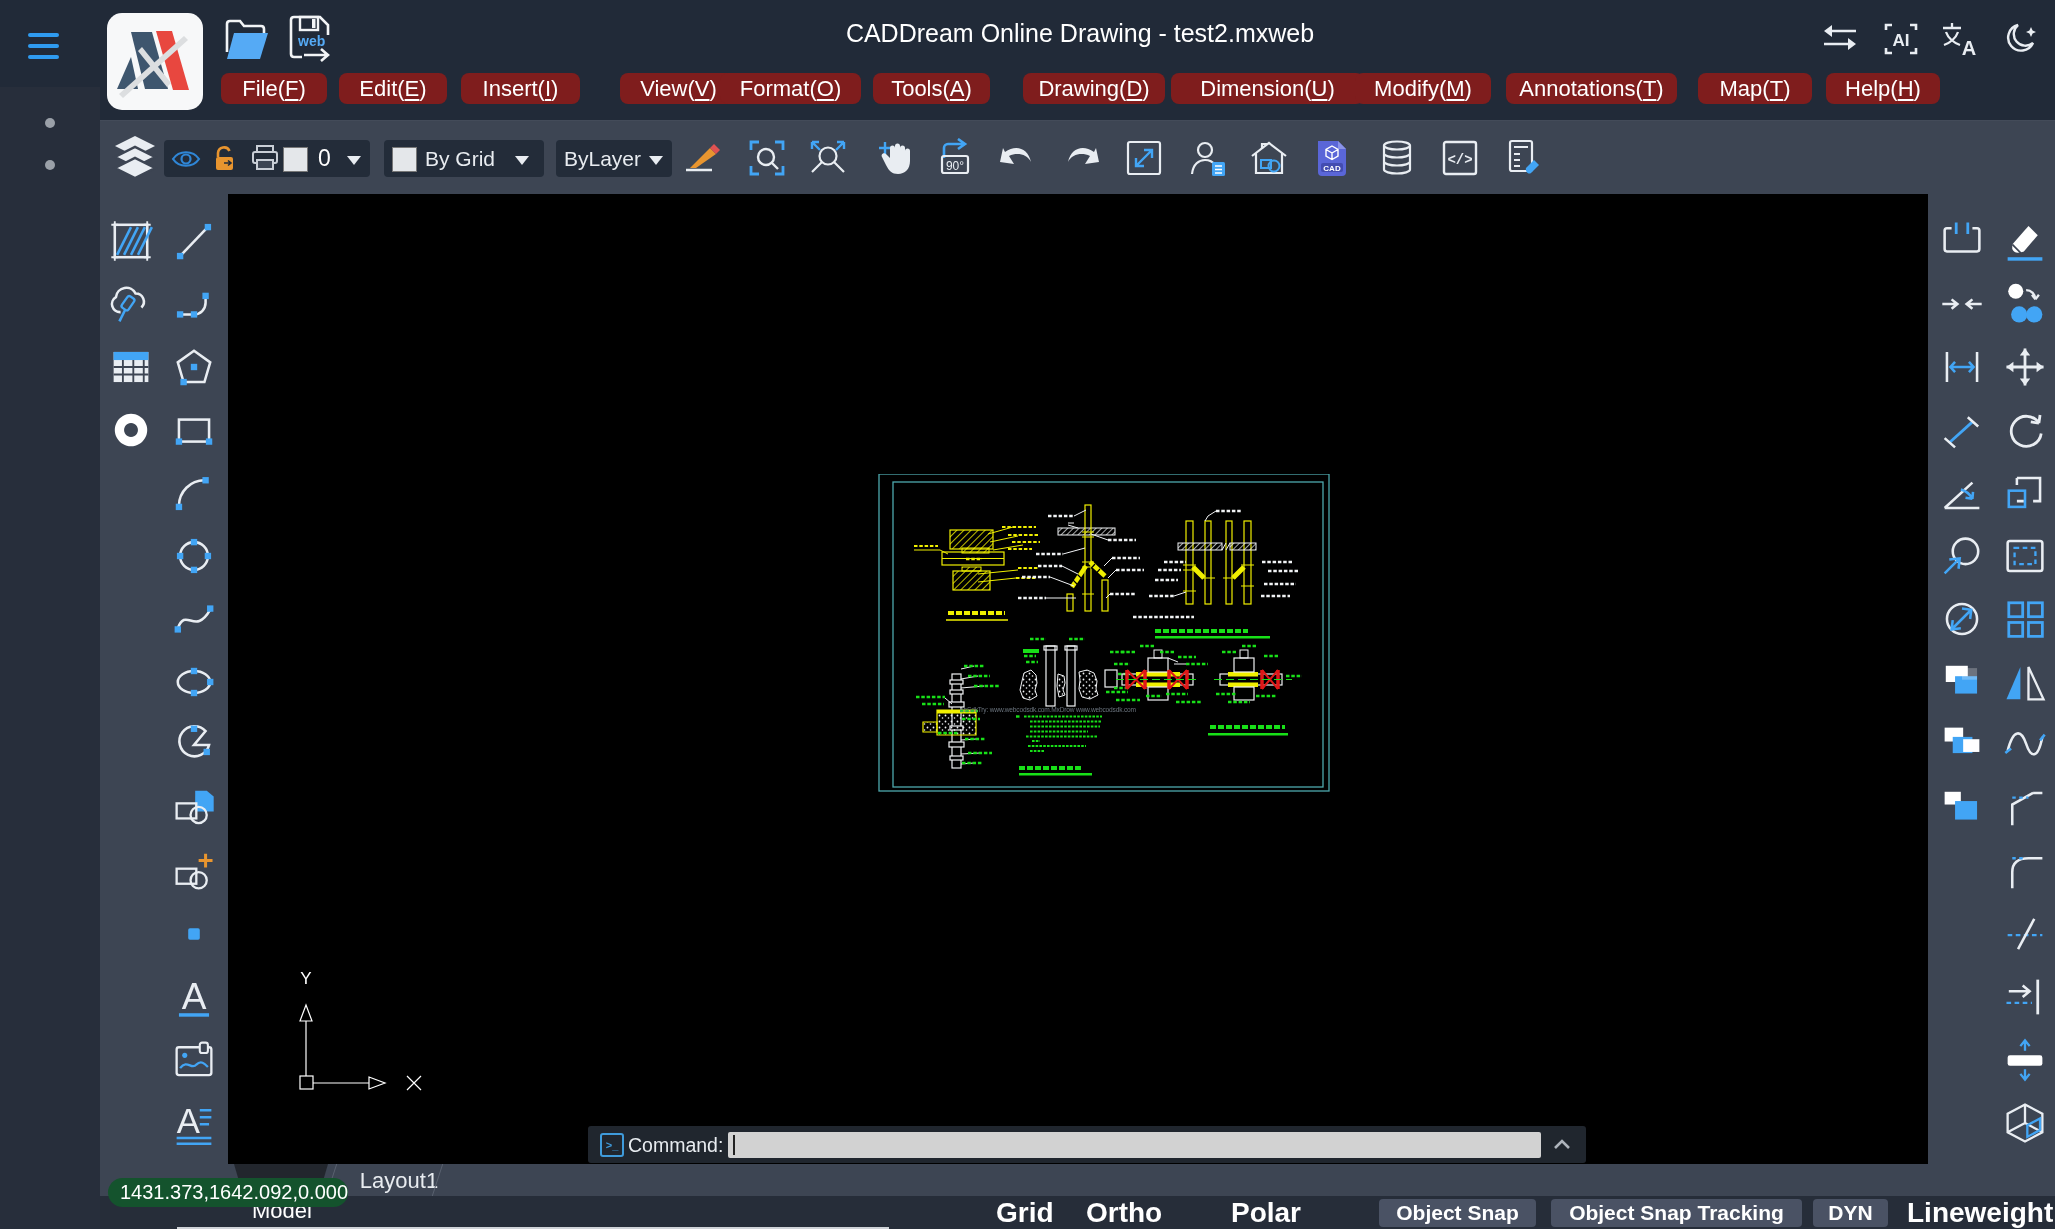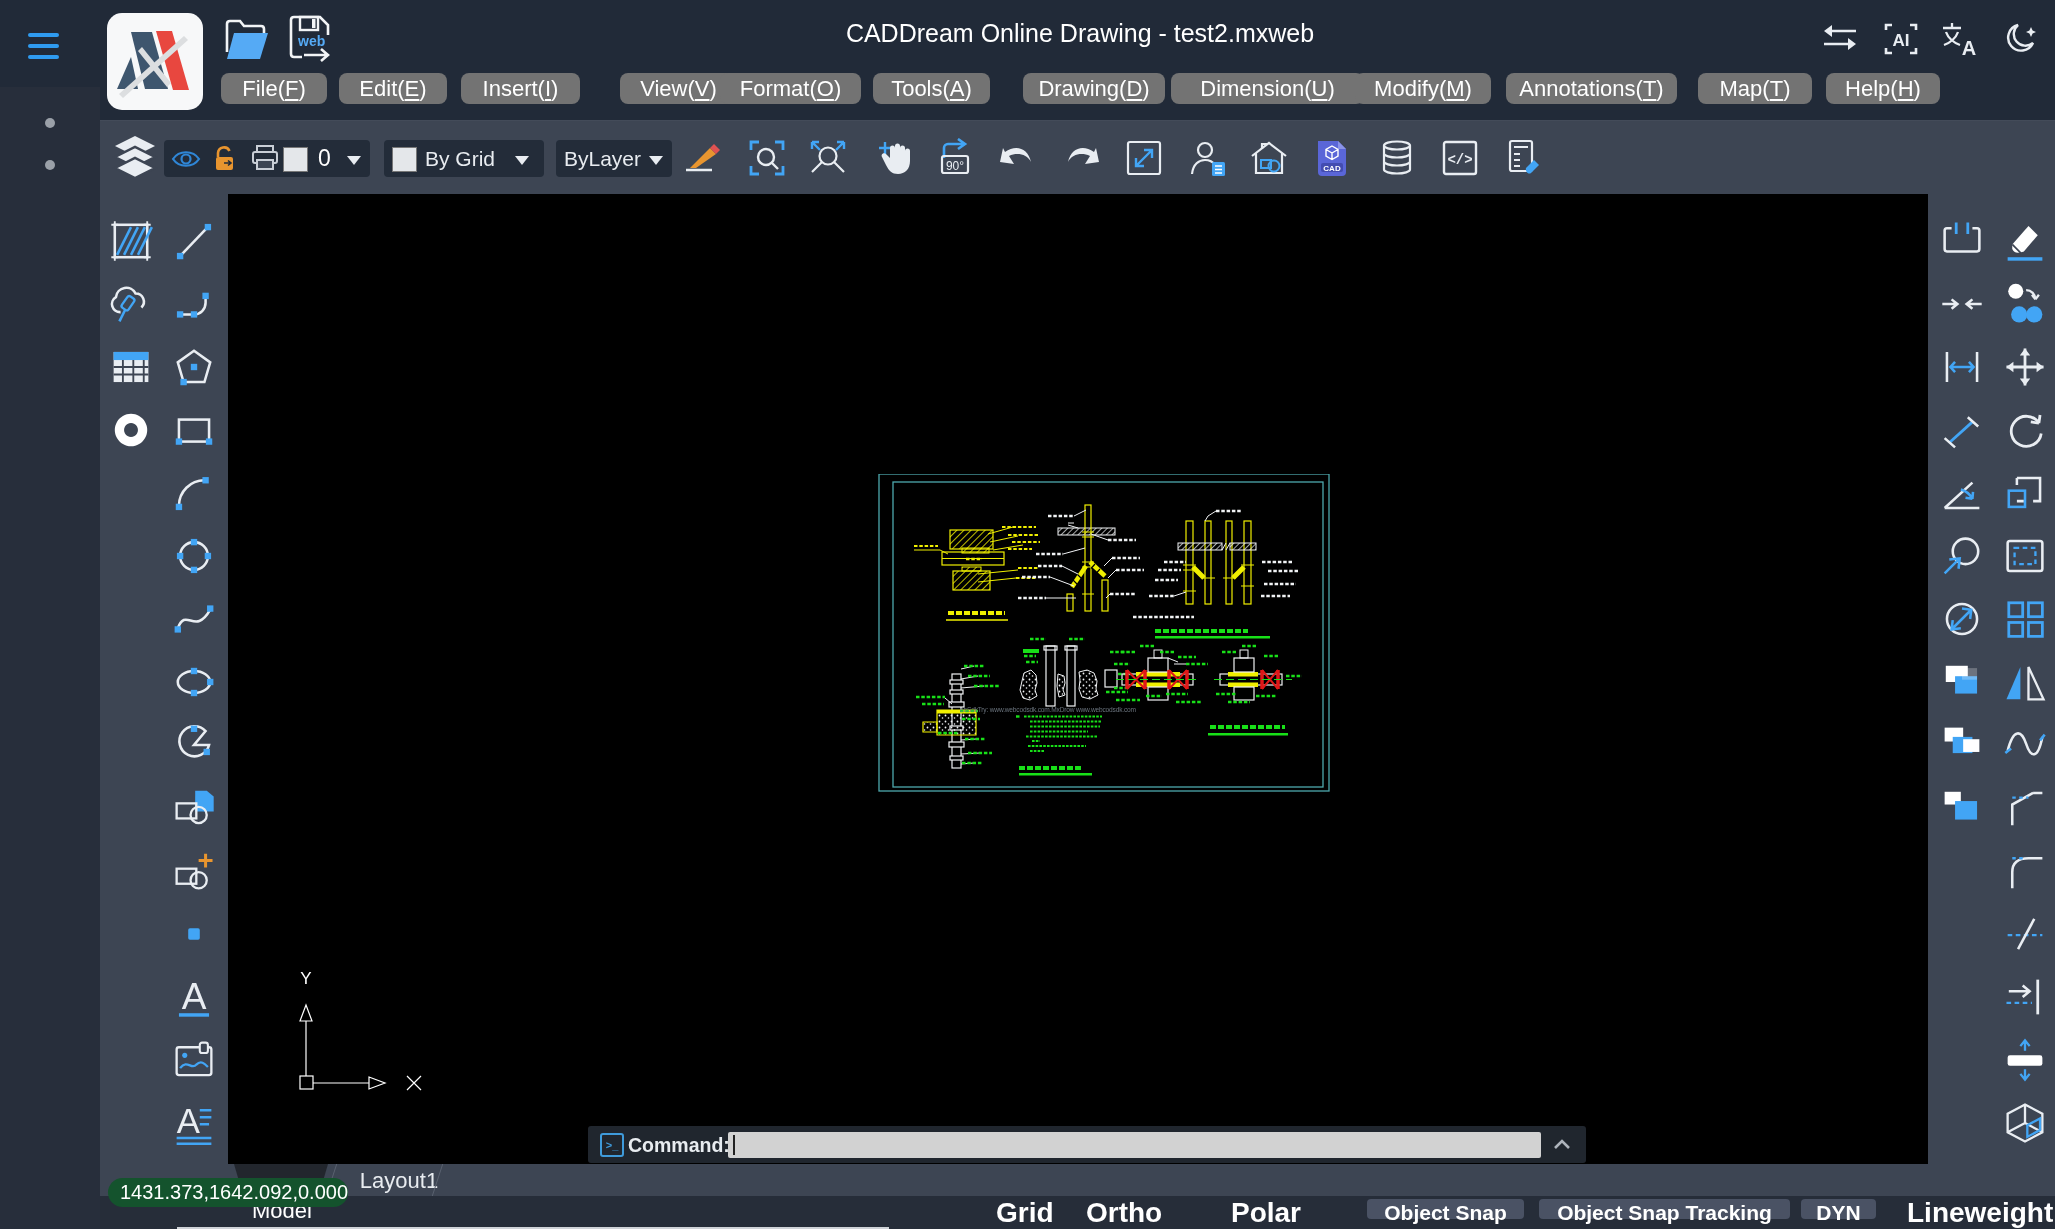--- a/index.html
+++ b/index.html
@@ -1,21 +1,21 @@
 <!DOCTYPE html>
 <html><head><meta charset="utf-8"><style>
 html,body{margin:0;padding:0;}
 body{width:2055px;height:1229px;position:relative;background:#212a38;font-family:"Liberation Sans",sans-serif;overflow:hidden;}
 .abs{position:absolute;}
-.btn{position:absolute;top:73px;height:31px;background:#737373;border-radius:8px;color:#fff;
+.btn{position:absolute;top:73px;height:31px;background:#7f1d1d;border-radius:8px;color:#fff;
 font-size:22px;line-height:31px;text-align:center;}
 .btn u{text-decoration:underline;text-underline-offset:3px;}
 .ic{position:absolute;}
-.chip{position:absolute;top:1199px;height:20px;background:#4a5264;border-radius:4px;color:#fff;
-font-size:21px;font-weight:bold;line-height:28px;text-align:center;}
+.chip{position:absolute;top:1199px;height:28px;background:#4a5264;border-radius:4px;color:#fff;
+font-size:21px;font-weight:bold;line-height:28px;text-align:center;margin-left:12px;}
 .sbt{position:absolute;top:1199px;height:28px;color:#fff;font-size:28px;font-weight:bold;line-height:28px;text-align:center;}
 </style></head><body>
 <div class="abs" style="left:0;top:87px;width:100px;height:1142px;background:#272e3b"></div>
 <div class="abs" style="left:100px;top:120px;width:1955px;height:1076px;background:#3d4553"></div>
 <div class="abs" style="left:228px;top:194px;width:1700px;height:970px;background:#000"></div>
 <div class="abs" style="left:100px;top:1196px;width:1955px;height:33px;background:#262d39"></div>
 <div class="abs" style="left:100px;top:120px;width:1955px;height:1px;background:#4a5260;opacity:.5"></div>
 <div class="abs" style="left:177px;top:1227px;width:712px;height:2px;background:#cfd3d8"></div>
 <div class="abs" style="left:28px;top:33px;width:31px;height:4px;border-radius:2px;background:#2f9bf0"></div>
 <div class="abs" style="left:28px;top:44px;width:31px;height:4px;border-radius:2px;background:#2f9bf0"></div>
@@ -672,21 +672,21 @@
 <text x="11" y="22" font-size="17" fill="#fff" text-anchor="middle" font-family="Liberation Sans">Y</text>
 <path d="M11 43 L5 59 H17 Z" stroke="#fff" stroke-width="1.2" fill="none"></path>
 <line x1="11" y1="59" x2="11" y2="114" stroke="#fff" stroke-width="1.2"></line>
 <rect x="5" y="114" width="13" height="13" stroke="#fff" stroke-width="1.2" fill="none"></rect>
 <line x1="18" y1="121" x2="74" y2="121" stroke="#fff" stroke-width="1.2"></line>
 <path d="M74 115 L90 121 L74 127 Z" stroke="#fff" stroke-width="1.2" fill="none"></path>
 <path d="M112 114 l14 14 M126 114 l-14 14" stroke="#fff" stroke-width="1.2"></path>
 </svg>
 <div class="abs" style="left:588px;top:1126px;width:998px;height:37px;background:#20262e;border-radius:3px"></div>
 <div class="abs" style="left:600px;top:1133px;width:20px;height:20px;border:2px solid #3f9bdb;border-radius:3px;color:#3f9bdb;font-size:11px;font-weight:bold;line-height:20px;text-align:center">&gt;_</div>
-<div class="abs" style="left:628px;top:1134px;color:#e8ecf0;font-size:19.5px;font-weight:bold;">Command:</div>
+<div class="abs" style="left:628px;top:1134px;color:#e8ecf0;font-size:19.5px;">Command:</div>
 <div class="abs" style="left:728px;top:1132px;width:813px;height:26px;background:#d2d2d2;border-radius:2px"></div>
 <div class="abs" style="left:733px;top:1135px;width:2px;height:20px;background:#222"></div>
 <svg class="abs" style="left:1549px;top:1134px" width="26" height="22" viewBox="0 0 26 22">
     <path d="M6 14 L13 7 L20 14" stroke="#aeb4bc" stroke-width="2.6" fill="none"></path>
   </svg>
 <div class="abs" style="left:234px;top:1164px;width:94px;height:32px;background:#22262d;clip-path:polygon(0 0,100% 0,90% 100%,10% 100%)"></div>
 <div class="abs" style="left:239px;top:1168px;width:86px;text-align:center;color:#fff;font-size:22px;margin-top:30px;">Model</div>
 <div class="abs" style="left:344px;top:1168px;width:110px;text-align:center;color:#e8ecf0;font-size:22px;">Layout1</div>
 <div class="abs" style="left:437px;top:1164px;width:1px;height:32px;background:#5a6270;transform:skewX(-18deg)"></div>
 <div class="abs" style="left:331px;top:1164px;width:1px;height:32px;background:#5a6270;transform:skewX(-18deg)"></div>

